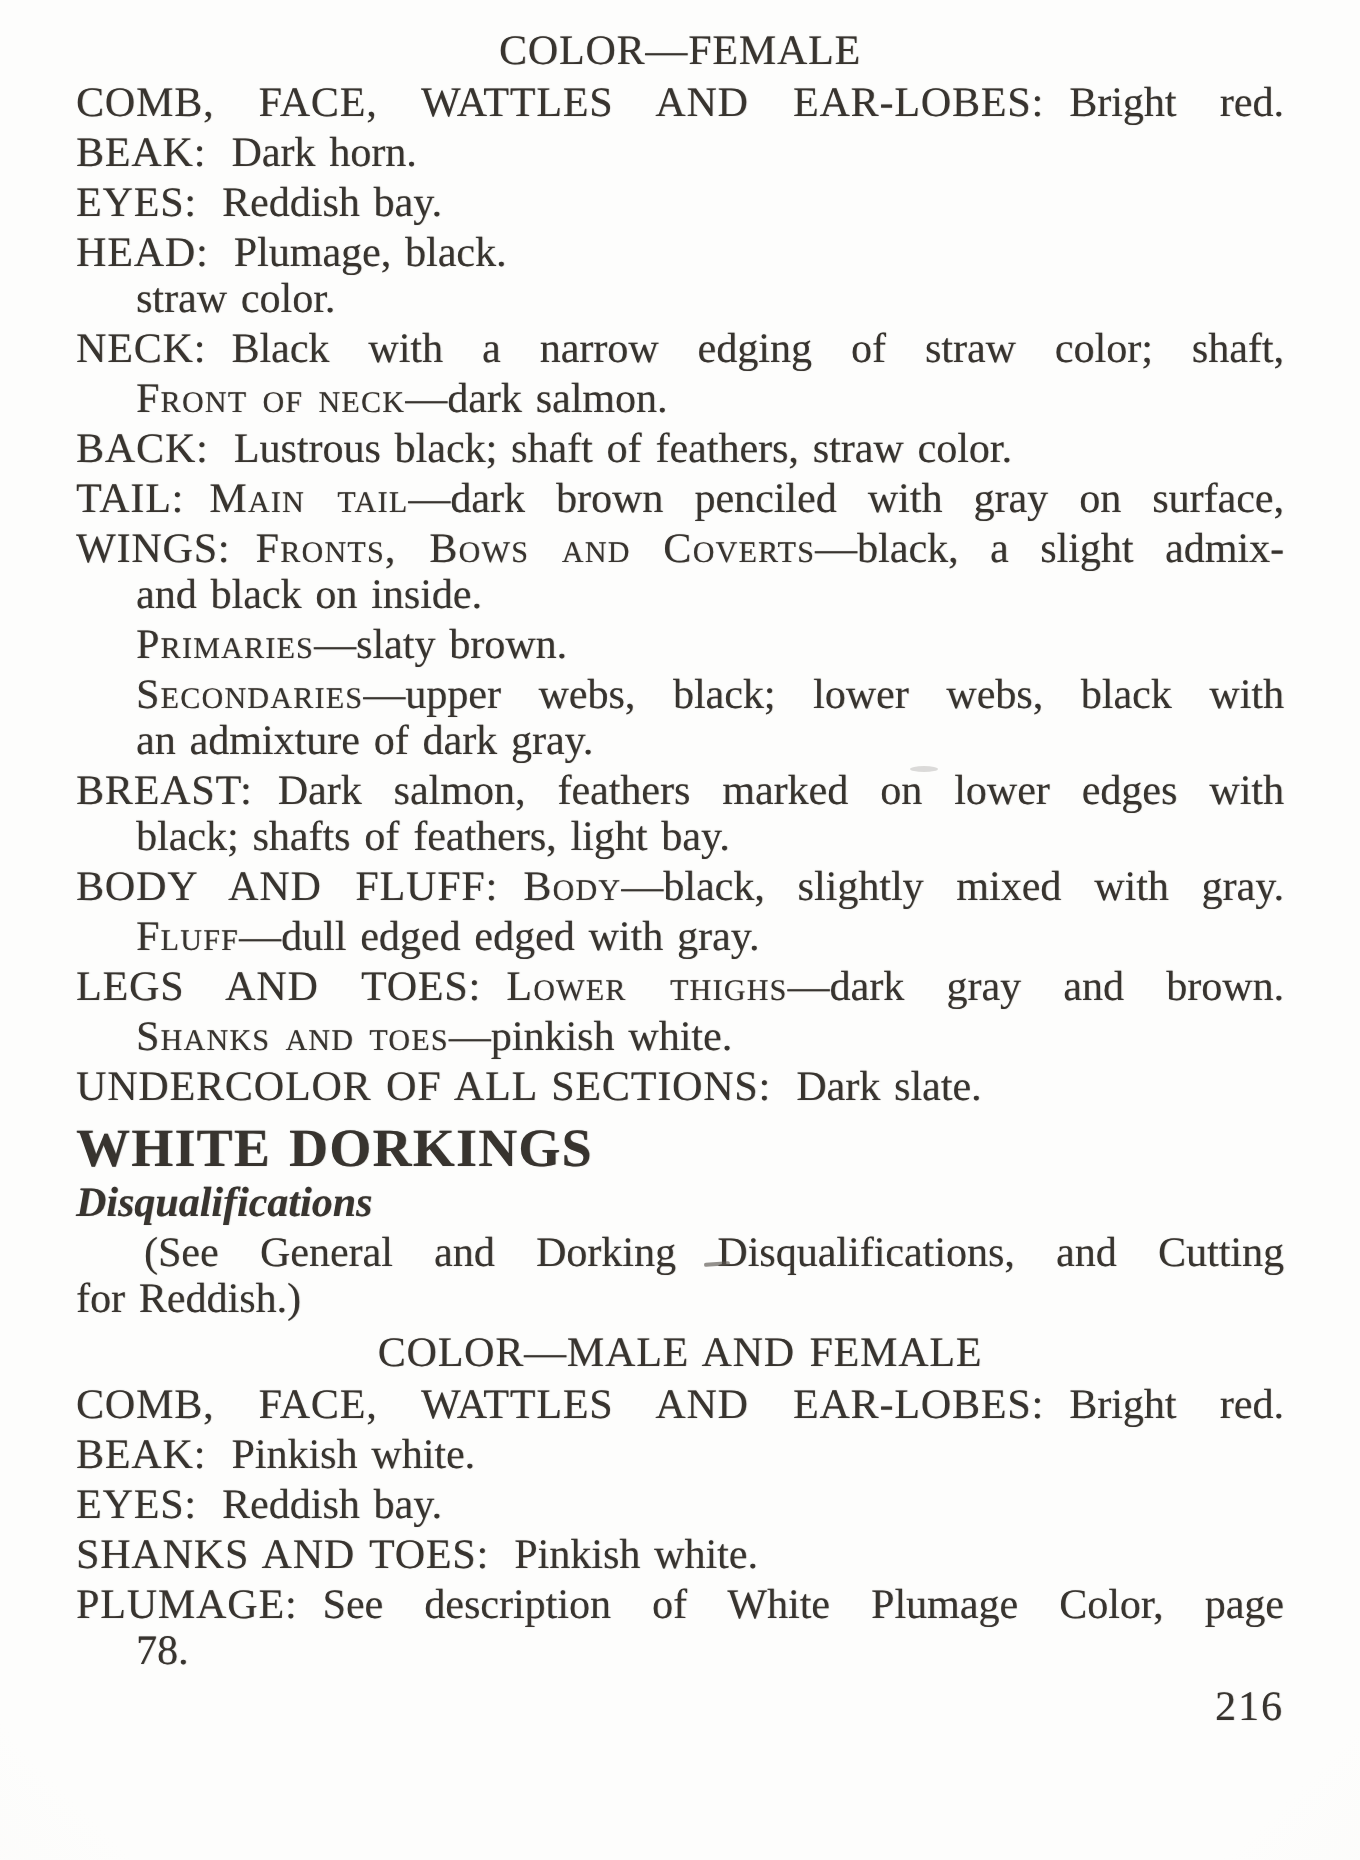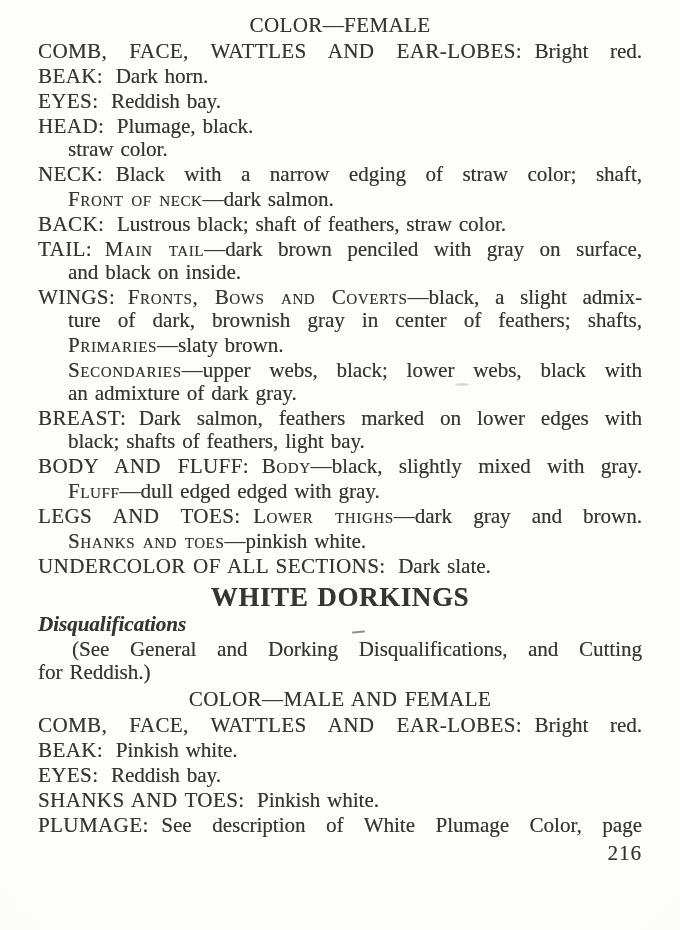--- a/index.html
+++ b/index.html
@@ -27,21 +27,21 @@
   .entry-start { margin-top: 2px; }
   .ind-cont, .ind-sub { padding-left: 30px; }
   .ind-first { text-indent: 34px; }
   .jlast { text-align: justify; text-align-last: justify; }
   .kind-heading {
     text-align: center;
     letter-spacing: 0.4px;
     margin: 4px 0 3px 0;
   }
   .kind-title {
-    text-align: center;
+    text-align: left;
     font-size: 27px;
     line-height: 28px;
     font-weight: bold;
     letter-spacing: 0.6px;
     margin: 5px 0 2px 0;
   }
   .kind-subtitle {
     text-align: left;
     font-style: italic;
     font-weight: 600;
@@ -89,40 +89,40 @@
       <div class="line kind-heading"><span class="seg-caps">COLOR—FEMALE</span></div>
       <div class="line kind-body ind-main jlast entry-start"><span class="seg-label">COMB, FACE, WATTLES AND EAR-LOBES:</span><span class="seg-n">Bright red.</span></div>
       <div class="line kind-body ind-main entry-start"><span class="seg-label">BEAK:</span><span class="seg-n">Dark horn.</span></div>
       <div class="line kind-body ind-main entry-start"><span class="seg-label">EYES:</span><span class="seg-n">Reddish bay.</span></div>
       <div class="line kind-body ind-main entry-start"><span class="seg-label">HEAD:</span><span class="seg-n">Plumage, black.</span></div>
       <div class="line kind-body ind-cont"><span class="seg-n">straw color.</span></div>
       <div class="line kind-body ind-main jlast entry-start"><span class="seg-label">NECK:</span><span class="seg-n">Black with a narrow edging of straw color; shaft,</span></div>
       <div class="line kind-body ind-sub entry-start"><span class="seg-sc">Front of neck</span><span class="seg-n">—dark salmon.</span></div>
       <div class="line kind-body ind-main entry-start"><span class="seg-label">BACK:</span><span class="seg-n">Lustrous black; shaft of feathers, straw color.</span></div>
       <div class="line kind-body ind-main jlast entry-start"><span class="seg-label">TAIL:</span><span class="seg-sc">Main tail</span><span class="seg-n">—dark brown penciled with gray on surface,</span></div>
+      <div class="line kind-body ind-main jlast entry-start"><span class="seg-label">WINGS:</span><span class="seg-sc">Fronts, Bows and Coverts</span><span class="seg-n">—black, a slight admix-</span></div>
       <div class="line kind-body ind-cont"><span class="seg-n">and black on inside.</span></div>
-      <div class="line kind-body ind-main jlast entry-start"><span class="seg-label">WINGS:</span><span class="seg-sc">Fronts, Bows and Coverts</span><span class="seg-n">—black, a slight admix-</span></div>
-      <div class="line kind-body ind-cont jlast"><span class="seg-n">ture of dark, brownish gray in center of feathers; shafts,</span></div>
       <div class="line kind-body ind-sub entry-start"><span class="seg-sc">Primaries</span><span class="seg-n">—slaty brown.</span></div>
       <div class="line kind-body ind-sub jlast entry-start"><span class="seg-sc">Secondaries</span><span class="seg-n">—upper webs, black; lower webs, black with</span></div>
       <div class="line kind-body ind-cont"><span class="seg-n">an admixture of dark gray.</span></div>
       <div class="line kind-body ind-main jlast entry-start"><span class="seg-label">BREAST:</span><span class="seg-n">Dark salmon, feathers marked on lower edges with</span></div>
       <div class="line kind-body ind-cont"><span class="seg-n">black; shafts of feathers, light bay.</span></div>
       <div class="line kind-body ind-main jlast entry-start"><span class="seg-label">BODY AND FLUFF:</span><span class="seg-sc">Body</span><span class="seg-n">—black, slightly mixed with gray.</span></div>
       <div class="line kind-body ind-sub entry-start"><span class="seg-sc">Fluff</span><span class="seg-n">—dull edged edged with gray.</span></div>
       <div class="line kind-body ind-main jlast entry-start"><span class="seg-label">LEGS AND TOES:</span><span class="seg-sc">Lower thighs</span><span class="seg-n">—dark gray and brown.</span></div>
       <div class="line kind-body ind-sub entry-start"><span class="seg-sc">Shanks and toes</span><span class="seg-n">—pinkish white.</span></div>
       <div class="line kind-body ind-main entry-start"><span class="seg-label">UNDERCOLOR OF ALL SECTIONS:</span><span class="seg-n">Dark slate.</span></div>
       <div class="line kind-title"><span class="seg-caps">WHITE DORKINGS</span></div>
       <div class="line kind-subtitle"><span class="seg-italic">Disqualifications</span></div>
       <div class="line kind-body ind-first jlast entry-start"><span class="seg-n">(See General and Dorking Disqualifications, and Cutting</span></div>
       <div class="line kind-body ind-main"><span class="seg-n">for Reddish.)</span></div>
       <div class="line kind-heading"><span class="seg-caps">COLOR—MALE AND FEMALE</span></div>
       <div class="line kind-body ind-main jlast entry-start"><span class="seg-label">COMB, FACE, WATTLES AND EAR-LOBES:</span><span class="seg-n">Bright red.</span></div>
       <div class="line kind-body ind-main entry-start"><span class="seg-label">BEAK:</span><span class="seg-n">Pinkish white.</span></div>
       <div class="line kind-body ind-main entry-start"><span class="seg-label">EYES:</span><span class="seg-n">Reddish bay.</span></div>
       <div class="line kind-body ind-main entry-start"><span class="seg-label">SHANKS AND TOES:</span><span class="seg-n">Pinkish white.</span></div>
       <div class="line kind-body ind-main jlast entry-start"><span class="seg-label">PLUMAGE:</span><span class="seg-n">See description of White Plumage Color, page</span></div>
+      <div class="line kind-body ind-cont"><span class="seg-n">78.</span></div>
     </div>
   <div class="pagenum">216</div>
   <div class="scan-mark"></div>
   <div class="smudge"></div>
 </div>
 
 </body></html>

